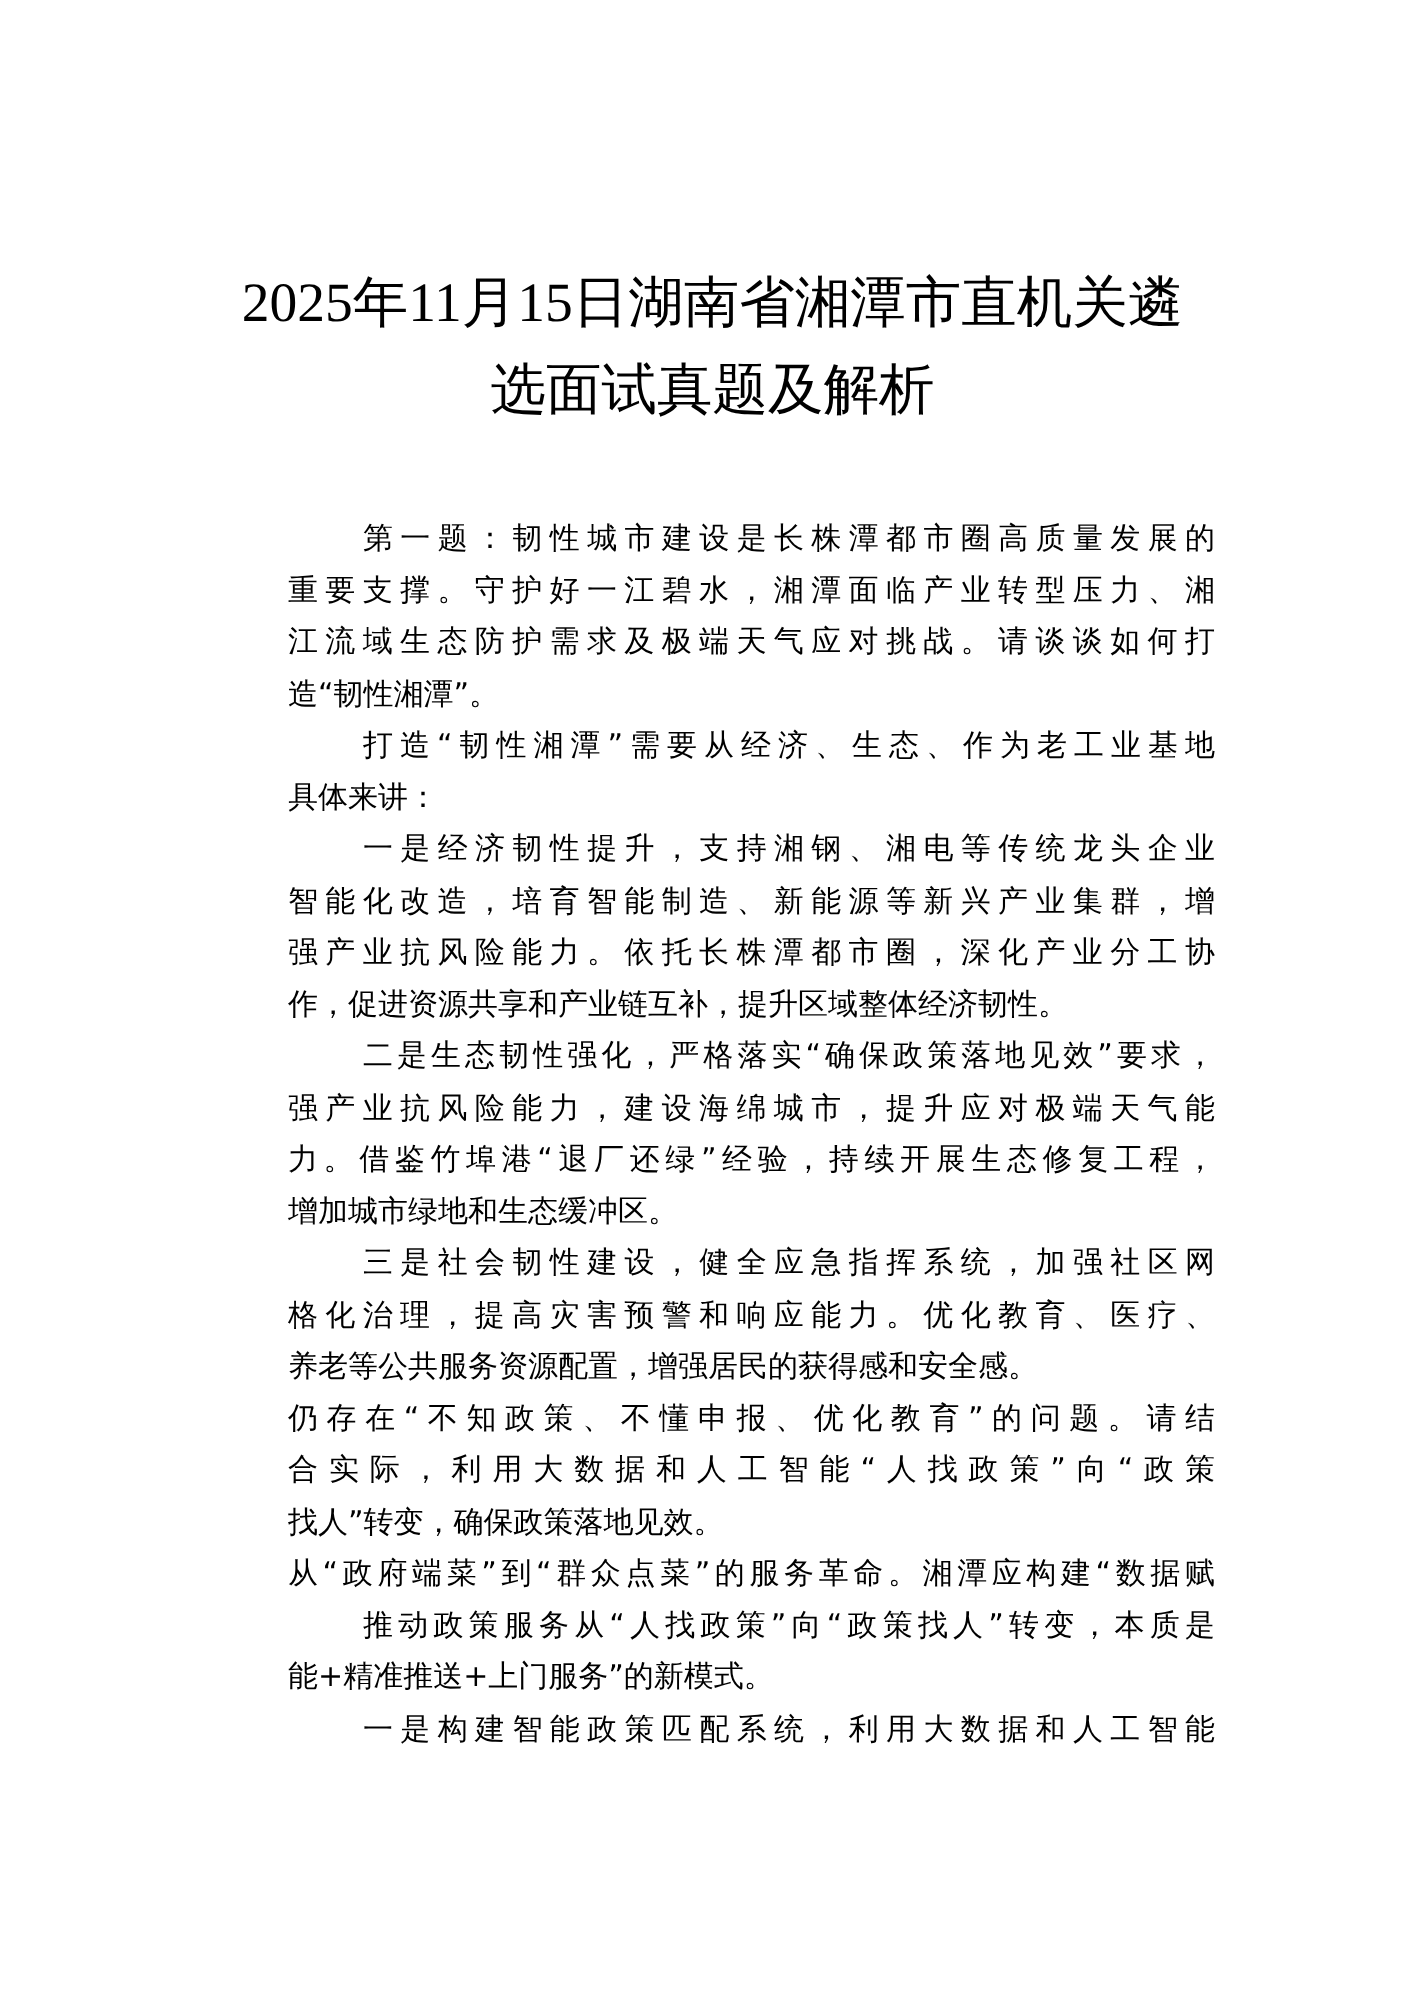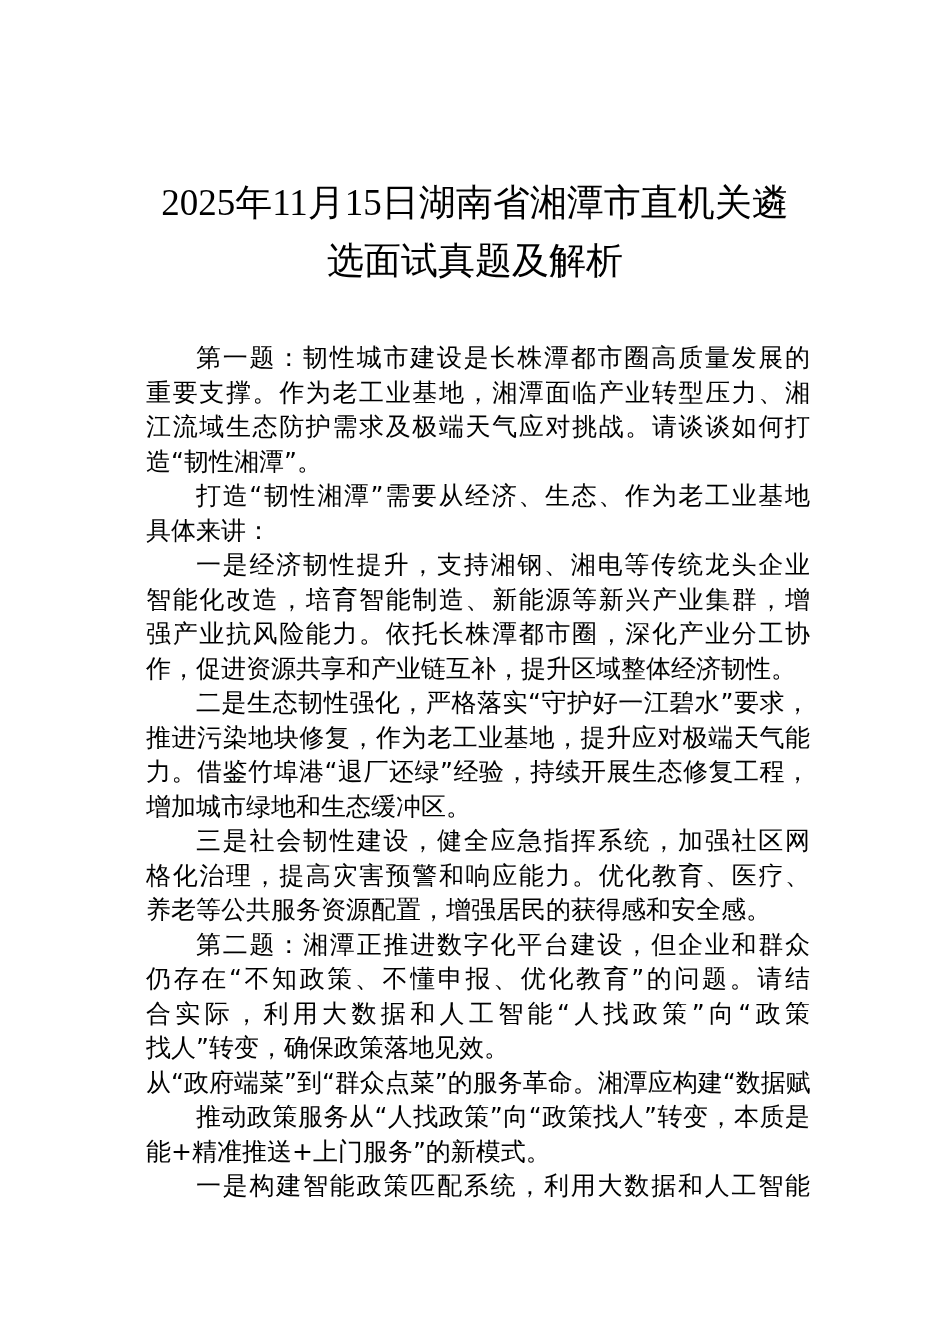--- a/index.html
+++ b/index.html
@@ -38,72 +38,72 @@
     .title.l2 { top: 242px; }
     .body {
       position: absolute;
       left: 146px;
       top: 341px;
       width: 664px;
     }
     .line {
       height: 34.5px;
       line-height: 34.5px;
-      font-size: 25px;
+      font-size: 20px;
       white-space: nowrap;
       text-align: justify;
       text-align-last: justify;
+      margin-left: 46px;
     }
     .line.indent { padding-left: 50px; }
     .line.last { text-align-last: left; }
     .q .line { font-weight: normal; }
   </style>
 </head>
 <body>
 
 <div class="page">
   <div class="title l1">2025年11月15日湖南省湘潭市直机关遴</div>
   <div class="title l2">选面试真题及解析</div>
 
   <div class="body">
 
     <div class="para q">
       <div class="line indent">第一题：韧性城市建设是长株潭都市圈高质量发展的</div>
-      <div class="line">重要支撑。作为老工业基地，湘潭面临产业转型压力、湘</div>
+      <div class="line">重要支撑。守护好一江碧水，湘潭面临产业转型压力、湘</div>
       <div class="line">江流域生态防护需求及极端天气应对挑战。请谈谈如何打</div>
       <div class="line last">造“韧性湘潭”。</div>
     </div>
 
     <div class="para">
       <div class="line indent">打造“韧性湘潭”需要从经济、生态、作为老工业基地</div>
       <div class="line last">具体来讲：</div>
     </div>
 
     <div class="para">
       <div class="line indent">一是经济韧性提升，支持湘钢、湘电等传统龙头企业</div>
       <div class="line">智能化改造，培育智能制造、新能源等新兴产业集群，增</div>
       <div class="line">强产业抗风险能力。依托长株潭都市圈，深化产业分工协</div>
       <div class="line last">作，促进资源共享和产业链互补，提升区域整体经济韧性。</div>
     </div>
 
     <div class="para">
-      <div class="line indent">二是生态韧性强化，严格落实“守护好一江碧水”要求，</div>
-      <div class="line">推进污染地块修复，作为老工业基地，提升应对极端天气能</div>
+      <div class="line indent">二是生态韧性强化，严格落实“确保政策落地见效”要求，</div>
+      <div class="line">强产业抗风险能力，建设海绵城市，提升应对极端天气能</div>
       <div class="line">力。借鉴竹埠港“退厂还绿”经验，持续开展生态修复工程，</div>
       <div class="line last">增加城市绿地和生态缓冲区。</div>
     </div>
 
     <div class="para">
       <div class="line indent">三是社会韧性建设，健全应急指挥系统，加强社区网</div>
       <div class="line">格化治理，提高灾害预警和响应能力。优化教育、医疗、</div>
       <div class="line last">养老等公共服务资源配置，增强居民的获得感和安全感。</div>
     </div>
 
     <div class="para q">
-      <div class="line indent">第二题：湘潭正推进数字化平台建设，但企业和群众</div>
       <div class="line">仍存在“不知政策、不懂申报、优化教育”的问题。请结</div>
       <div class="line">合实际，利用大数据和人工智能“人找政策”向“政策</div>
       <div class="line last">找人”转变，确保政策落地见效。</div>
     </div>
 
     <div class="para">
       <div class="line">从“政府端菜”到“群众点菜”的服务革命。湘潭应构建“数据赋</div>
       <div class="line indent">推动政策服务从“人找政策”向“政策找人”转变，本质是</div>
       <div class="line last">能+精准推送+上门服务”的新模式。</div>
     </div>

